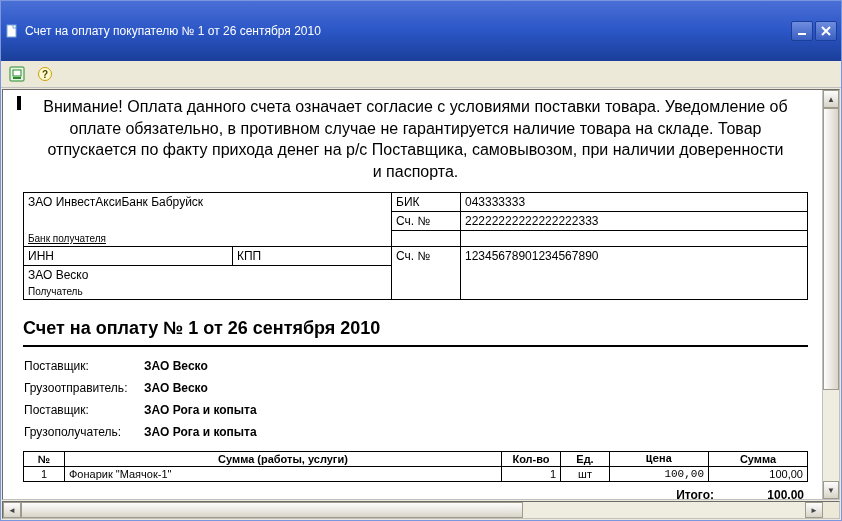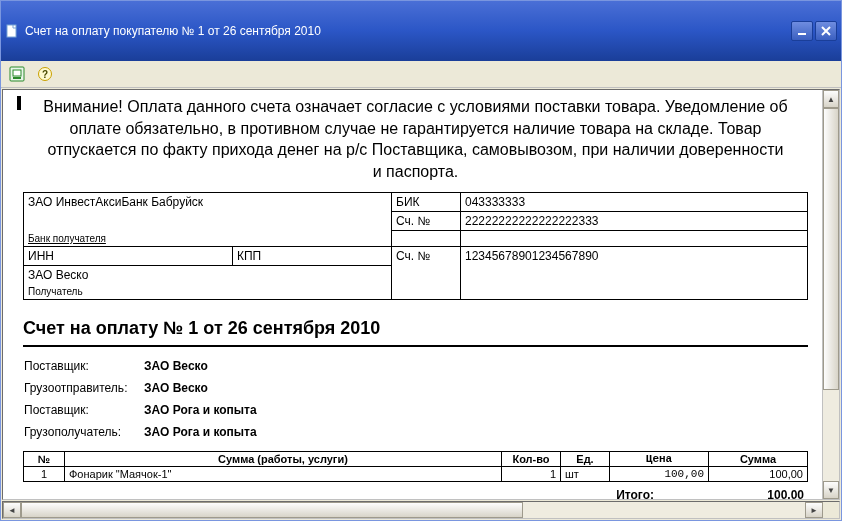--- a/index.html
+++ b/index.html
@@ -152,33 +152,32 @@
   .items-table td {
     border: 1px solid #000;
     padding: 1px 4px;
   }
   .items-table th {
     font-weight: bold;
     text-align: center;
   }
   .col-num { width: 32px; text-align: center; }
   .col-qty { width: 50px; text-align: right; }
-  .col-unit { width: 40px; text-align: left; }
+  .col-unit { width: 40px; text-align: center; }
   .col-price { width: 90px; text-align: right; font-family: Liberation Mono, monospace; }
   .col-sum { width: 90px; text-align: right; }
   .total-row {
     display: flex;
     justify-content: flex-end;
     font-size: 12px;
     font-weight: bold;
     margin-top: 6px;
     padding-right: 4px;
   }
   .total-label {
-    margin-right: 60px;
   }
   .total-value {
     width: 90px;
     text-align: right;
   }
   .vscrollbar {
     width: 16px;
     background: #ece9d8;
     border-left: 1px solid #c0c0c0;
     display: flex;

